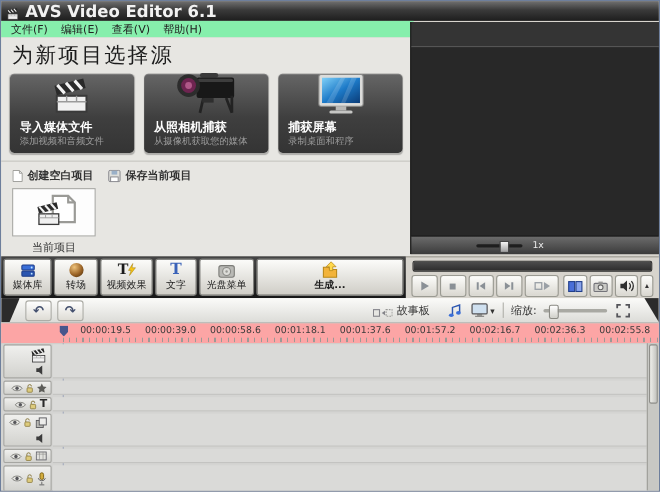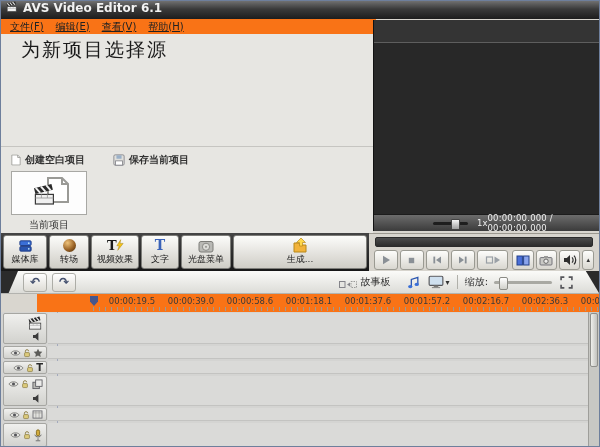--- a/index.html
+++ b/index.html
@@ -2,38 +2,38 @@
 <html><head>
 <meta charset="utf-8">
 <style>
   html,body{margin:0;padding:0;background:#8f99a8;}
   .window{position:relative;width:600px;height:447px;background:#d9d6cf;border:1px solid #6e7f9c;
           box-sizing:border-box;overflow:hidden;font-family:"DejaVu Sans","Liberation Sans",sans-serif;}
   svg{display:block;}
   
   .titlebar{position:absolute;top:0;left:0;right:0;height:18px;
             background:linear-gradient(#707070,#3a3a3a 45%,#1d1d1d);
-            display:flex;align-items:flex-start;gap:5px;padding-left:5px;
-            color:#f2f2f2;font-size:12px;font-weight:bold;}
-  .menubar{position:absolute;top:18px;left:0;width:372px;height:15px;background:#f97316;
+            display:flex;align-items:flex-end;gap:5px;padding-left:5px;
+            color:#f2f2f2;font-size:15px;font-weight:bold;}
+  .menubar{position:absolute;top:18px;left:0;width:372px;height:15px;background:#86efac;
            border-bottom:1px solid #cfcec9;display:flex;align-items:center;padding-left:3px;
-           font-size:10px;color:#222;text-decoration:underline;}
+           font-size:10px;color:#222;}
   .menu-item{padding:0 6px;cursor:default;}
   
   .welcome{position:absolute;top:33px;left:0;width:372px;height:199px;background:#e7e6e2;box-sizing:border-box;}
-  .heading{position:absolute;top:3px;left:20px;font-size:19px;color:#1b1b1b;letter-spacing:2px;}
+  .heading{position:absolute;top:3px;left:10px;font-size:19px;color:#1b1b1b;letter-spacing:2px;}
   .sources{position:absolute;top:33px;left:8px;width:357px;display:flex;gap:9px;}
   .source-btn{flex:1;height:72px;border-radius:4px;position:relative;cursor:pointer;
               background:linear-gradient(#666,#3f3f3f 55%,#343434);
               box-shadow:inset 0 1px 0 rgba(255,255,255,.18),0 1px 1px rgba(0,0,0,.25);}
   .source-icon{position:absolute;left:50%;transform:translateX(-50%);bottom:33px;}
   .source-title{position:absolute;left:9px;bottom:16px;color:#fff;font-size:11px;font-weight:bold;white-space:nowrap;}
   .source-sub{position:absolute;left:9px;bottom:4px;color:#9c9c9c;font-size:8.5px;white-space:nowrap;}
   .links{position:absolute;top:112px;left:0;width:372px;box-sizing:border-box;
-         border-top:1px solid #c6c5c1;display:flex;align-items:center;gap:28px;padding:6px 0 6px 10px;}
+         border-top:1px solid #c6c5c1;display:flex;align-items:center;gap:13px;padding:6px 0 6px 10px;}
   .link{display:flex;align-items:center;gap:4px;font-size:10px;font-weight:bold;color:#333;cursor:pointer;}
   .cur-proj{position:absolute;top:137px;left:10px;width:76px;text-align:center;cursor:pointer;}
   .thumb{width:74px;height:42px;background:#fdfdfd;border:1px solid #a8a8a4;
          display:flex;align-items:center;justify-content:center;position:relative;}
   .thumb .page-bg{position:absolute;right:16px;top:4px;}
   .cur-label{font-size:10px;color:#333;margin-top:3px;}
   
   .preview{position:absolute;top:19px;left:372px;right:0;bottom:215px;background:#2b2b2b;
            border-left:1px solid #121212;box-sizing:border-box;display:flex;flex-direction:column;}
   .screen-top{height:22px;background:#343434;border-bottom:1px solid #5e5e5e;}
@@ -80,22 +80,22 @@
         background:linear-gradient(#ffffff,#dedcd5);display:flex;align-items:center;justify-content:center;
         font-size:12px;color:#44506e;font-weight:bold;line-height:1;}
   .tl-group{display:flex;align-items:flex-end;gap:4px;font-size:10px;color:#333;}
   .sb-label{font-size:10px;color:#333;}
   .vdiv{width:1px;height:14px;background:#b0b0aa;margin:0 7px;}
   .zoom-slider{width:58px;height:3px;background:#a9a9a3;border-radius:2px;position:relative;cursor:pointer;}
   .zoom-thumb{position:absolute;left:8%;top:-4px;width:7px;height:11px;border:1px solid #8a8a84;border-radius:2px;
               background:linear-gradient(#ffffff,#d0d0ca);}
   .mon-btn{display:flex;align-items:center;gap:2px;cursor:pointer;font-size:8px;color:#333;}
   
-  .ruler{position:absolute;top:293px;left:0;right:0;height:18px;background:#f97316;
-         border-bottom:1px solid #bcbcb8;overflow:hidden;margin-left:36px;}
+  .ruler{position:absolute;top:293px;left:0;right:0;height:18px;background:#fca5a5;
+         border-bottom:1px solid #bcbcb8;overflow:hidden;}
   .ruler::after{content:"";position:absolute;left:56px;right:0;bottom:1px;height:4px;
          background:repeating-linear-gradient(90deg,#9a9a96 0 1px,transparent 1px 6px);}
   .tick{position:absolute;top:2px;transform:translateX(-50%);font-size:8.5px;color:#3a3a3a;white-space:nowrap;}
   .ph-marker{position:absolute;left:53px;top:2px;width:8px;height:10px;background:#47568c;
              clip-path:polygon(0 0,100% 0,100% 55%,50% 100%,0 55%);}
   
   .tracks{position:absolute;top:311px;left:0;right:0;bottom:0;background:#d4d4d2;}
   .playline{position:absolute;left:56px;top:0;bottom:0;width:1px;background:#8d97b4;opacity:.7;}
   .theaders{position:absolute;left:2px;top:1px;width:44px;}
   .th{background:linear-gradient(#f0f0ee,#d2d2ce);border:1px solid #a6a6a2;border-radius:2px;
@@ -272,20 +272,43 @@
   <div class="menubar">
     <span class="menu-item">文件(F)</span>
     <span class="menu-item">编辑(E)</span>
     <span class="menu-item">查看(V)</span>
     <span class="menu-item">帮助(H)</span>
   </div>
 
   <div class="welcome">
     <div class="heading">为新项目选择源</div>
 
+    <div class="sources">
+      <div class="source-btn">
+        <svg class="source-icon" width="40" height="36" viewBox="0 0 20 20">
+            <use href="#clapper"></use>
+          </svg>
+        <span class="source-title">导入媒体文件</span>
+        <span class="source-sub">添加视频和音频文件</span>
+      </div>
+      <div class="source-btn">
+        <svg class="source-icon" width="58" height="42" viewBox="0 0 56 40">
+            <use href="#camcorder"></use>
+          </svg>
+        <span class="source-title">从照相机捕获</span>
+        <span class="source-sub">从摄像机获取您的媒体</span>
+      </div>
+      <div class="source-btn">
+        <svg class="source-icon" width="46" height="40" viewBox="0 0 48 40">
+            <use href="#monitorblue"></use>
+          </svg>
+        <span class="source-title">捕获屏幕</span>
+        <span class="source-sub">录制桌面和程序</span>
+      </div>
+    </div>
 
     <div class="links">
       <span class="link">
         <svg width="10" height="12" viewBox="0 0 12 14">
             <use href="#page"></use>
           </svg>
         <span>创建空白项目</span>
       </span>
       <span class="link">
         <svg width="12" height="12" viewBox="0 0 14 14">
@@ -309,21 +332,20 @@
   </div>
 
   <div class="preview">
     <div class="screen-top"></div>
     <div class="screen"></div>
     <div class="pctrl">
       <div class="speed-slider">
         <div class="speed-thumb"></div>
       </div>
       <span class="speed-label">1x</span>
-      <span class="time">00:00:00.000 / 00:00:00.000</span>
     </div>
   </div>
 
   <div class="toolbar">
     <div class="tab" style="flex:0 0 44px">
       <span class="tab-ic">
         <svg width="15" height="15" viewBox="0 0 16 16">
             <use href="#drive"></use>
           </svg>
         </span>
@@ -357,21 +379,21 @@
           </svg>
         </span>
       <span>光盘菜单</span>
     </div>
     <div class="tab" style="flex:1">
       <span class="tab-ic">
         <svg width="16" height="16" viewBox="0 0 16 16">
             <use href="#produce"></use>
           </svg>
         </span>
-      <span style="font-weight:normal">生成...</span>
+      <span style="font-weight:bold">生成...</span>
     </div>
   </div>
 
   <div class="transport">
     <div class="seekbar"></div>
     <div class="trow">
       <div class="tbtn">
         <svg width="10" height="10" viewBox="0 0 10 10">
             <use href="#play"></use>
           </svg>

